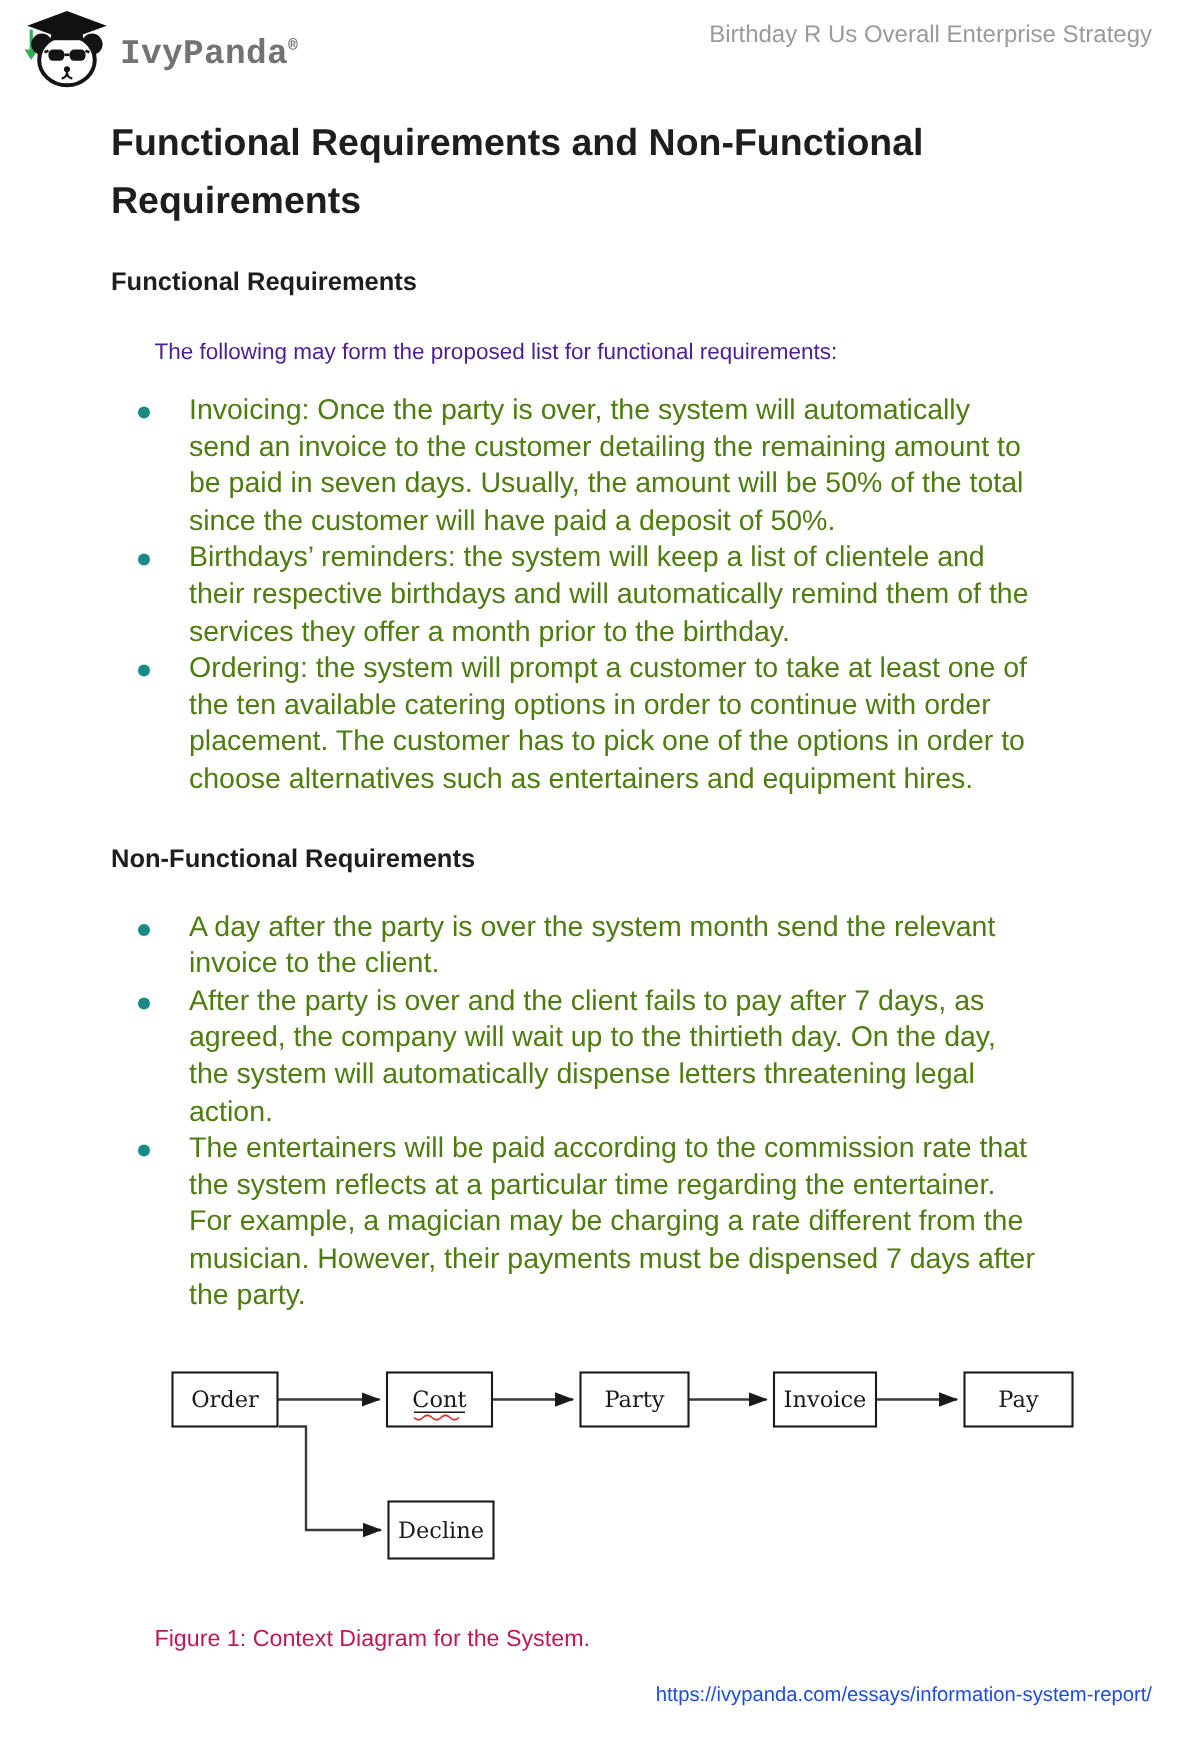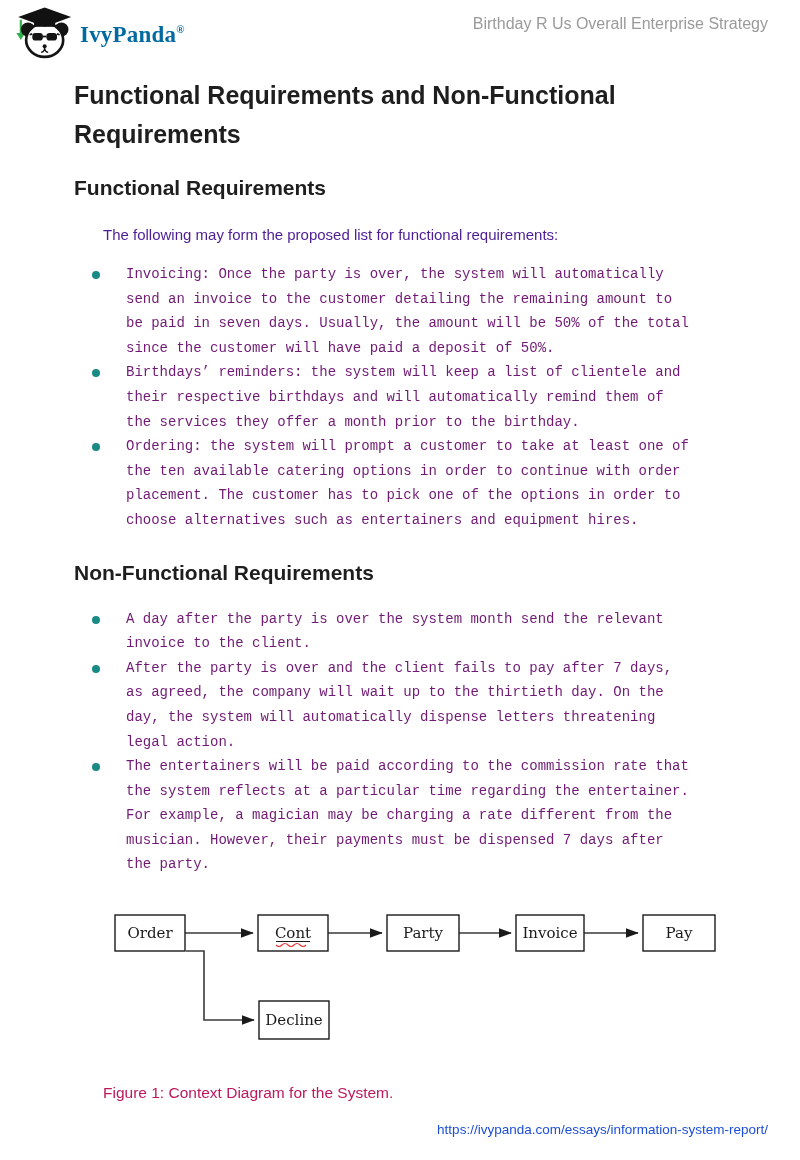--- a/index.html
+++ b/index.html
@@ -14,44 +14,44 @@
   }
   .page { position: relative; width: 800px; height: 1160px; }
 
   
   .header {
     display: flex; justify-content: space-between; align-items: flex-start;
     padding: 6px 32px 0 12px; height: 62px;
   }
   .brand { display: flex; align-items: center; gap: 8px; }
   .brand-name {
-    font-family: Liberation Serif, serif; font-weight: bold;
-    font-size: 23px; color: #0369a1; letter-spacing: 0.2px; text-align: center;
+    font-family: Liberation Mono, monospace; font-weight: bold;
+    font-size: 23px; color: #737373; letter-spacing: 0.2px; text-align: center;
   }
   .brand-name sup { font-size: 11px; font-weight: bold; }
   .doc-title { margin-top: 9px; font-size: 16px; color: #9a9a9a; }
 
   
   .content { padding: 0 110px 0 74px; }
   h1.article-title {
     margin: 14px 0 0; font-size: 25px; line-height: 39px;
     color: #1e1e1e; font-weight: bold;
   }
   h2.section-heading {
-    font-size: 21px; line-height: 26px; color: #1e1e1e;
+    font-size: 17px; line-height: 26px; color: #1e1e1e;
     font-weight: bold; margin: 21px 0 0;
   }
   h2.section-heading.second { margin-top: 27px; }
   p.intro { margin: 25px 0 0 29px; font-size: 15px; line-height: 18px; color: #4c1d95; }
 
   ul.req-list { list-style: none; margin: 18px 0 0; padding: 0; }
   ul.req-list.second { margin-top: 21px; }
   ul.req-list li {
     position: relative; padding-left: 52px;
-    font-size: 14px; line-height: 24.6px; color: #701a75; font-family: Liberation Mono, monospace;
+    font-size: 19px; line-height: 24.6px; color: #4d7c0f;
   }
   ul.req-list li::before {
     content: ""; position: absolute; left: 18px; top: 9px;
     width: 8px; height: 8px; border-radius: 50%;
     background: #1a8a84;
   }
 
   
   .diagram-wrap { position: relative; margin-top: 22px; height: 150px; }
   .diagram-wrap svg { position: absolute; left: 16px; top: 0; }

